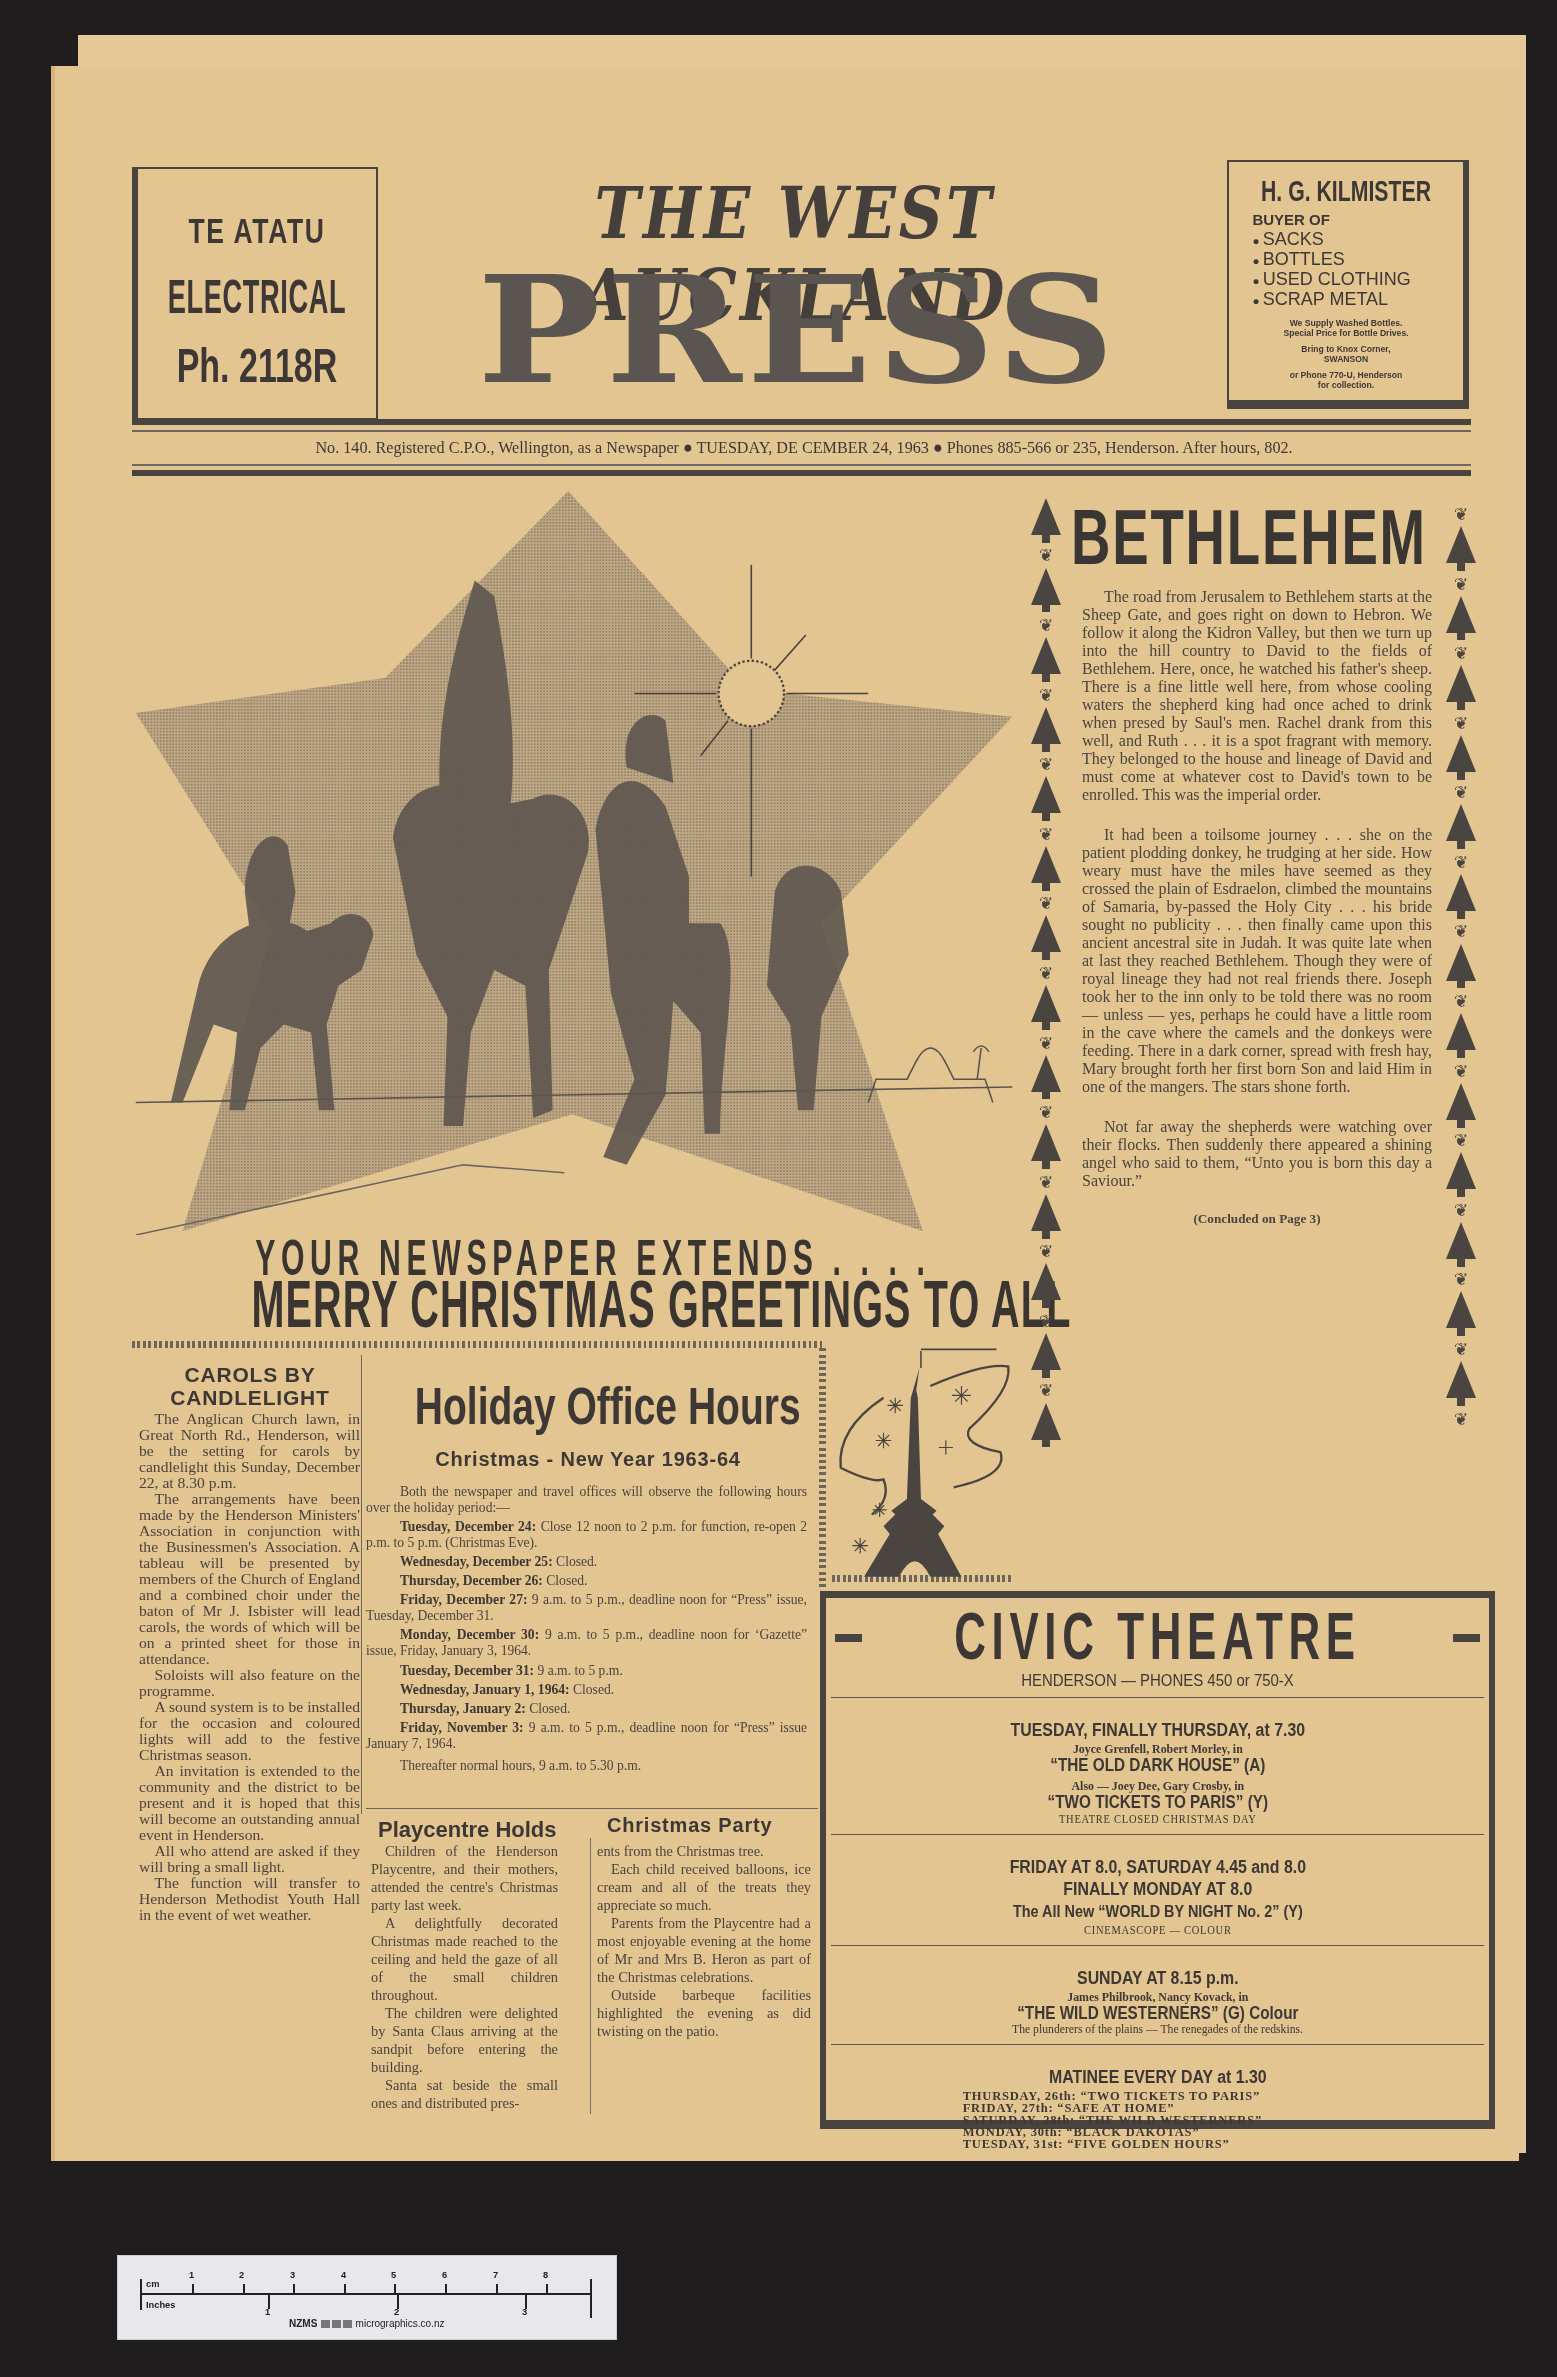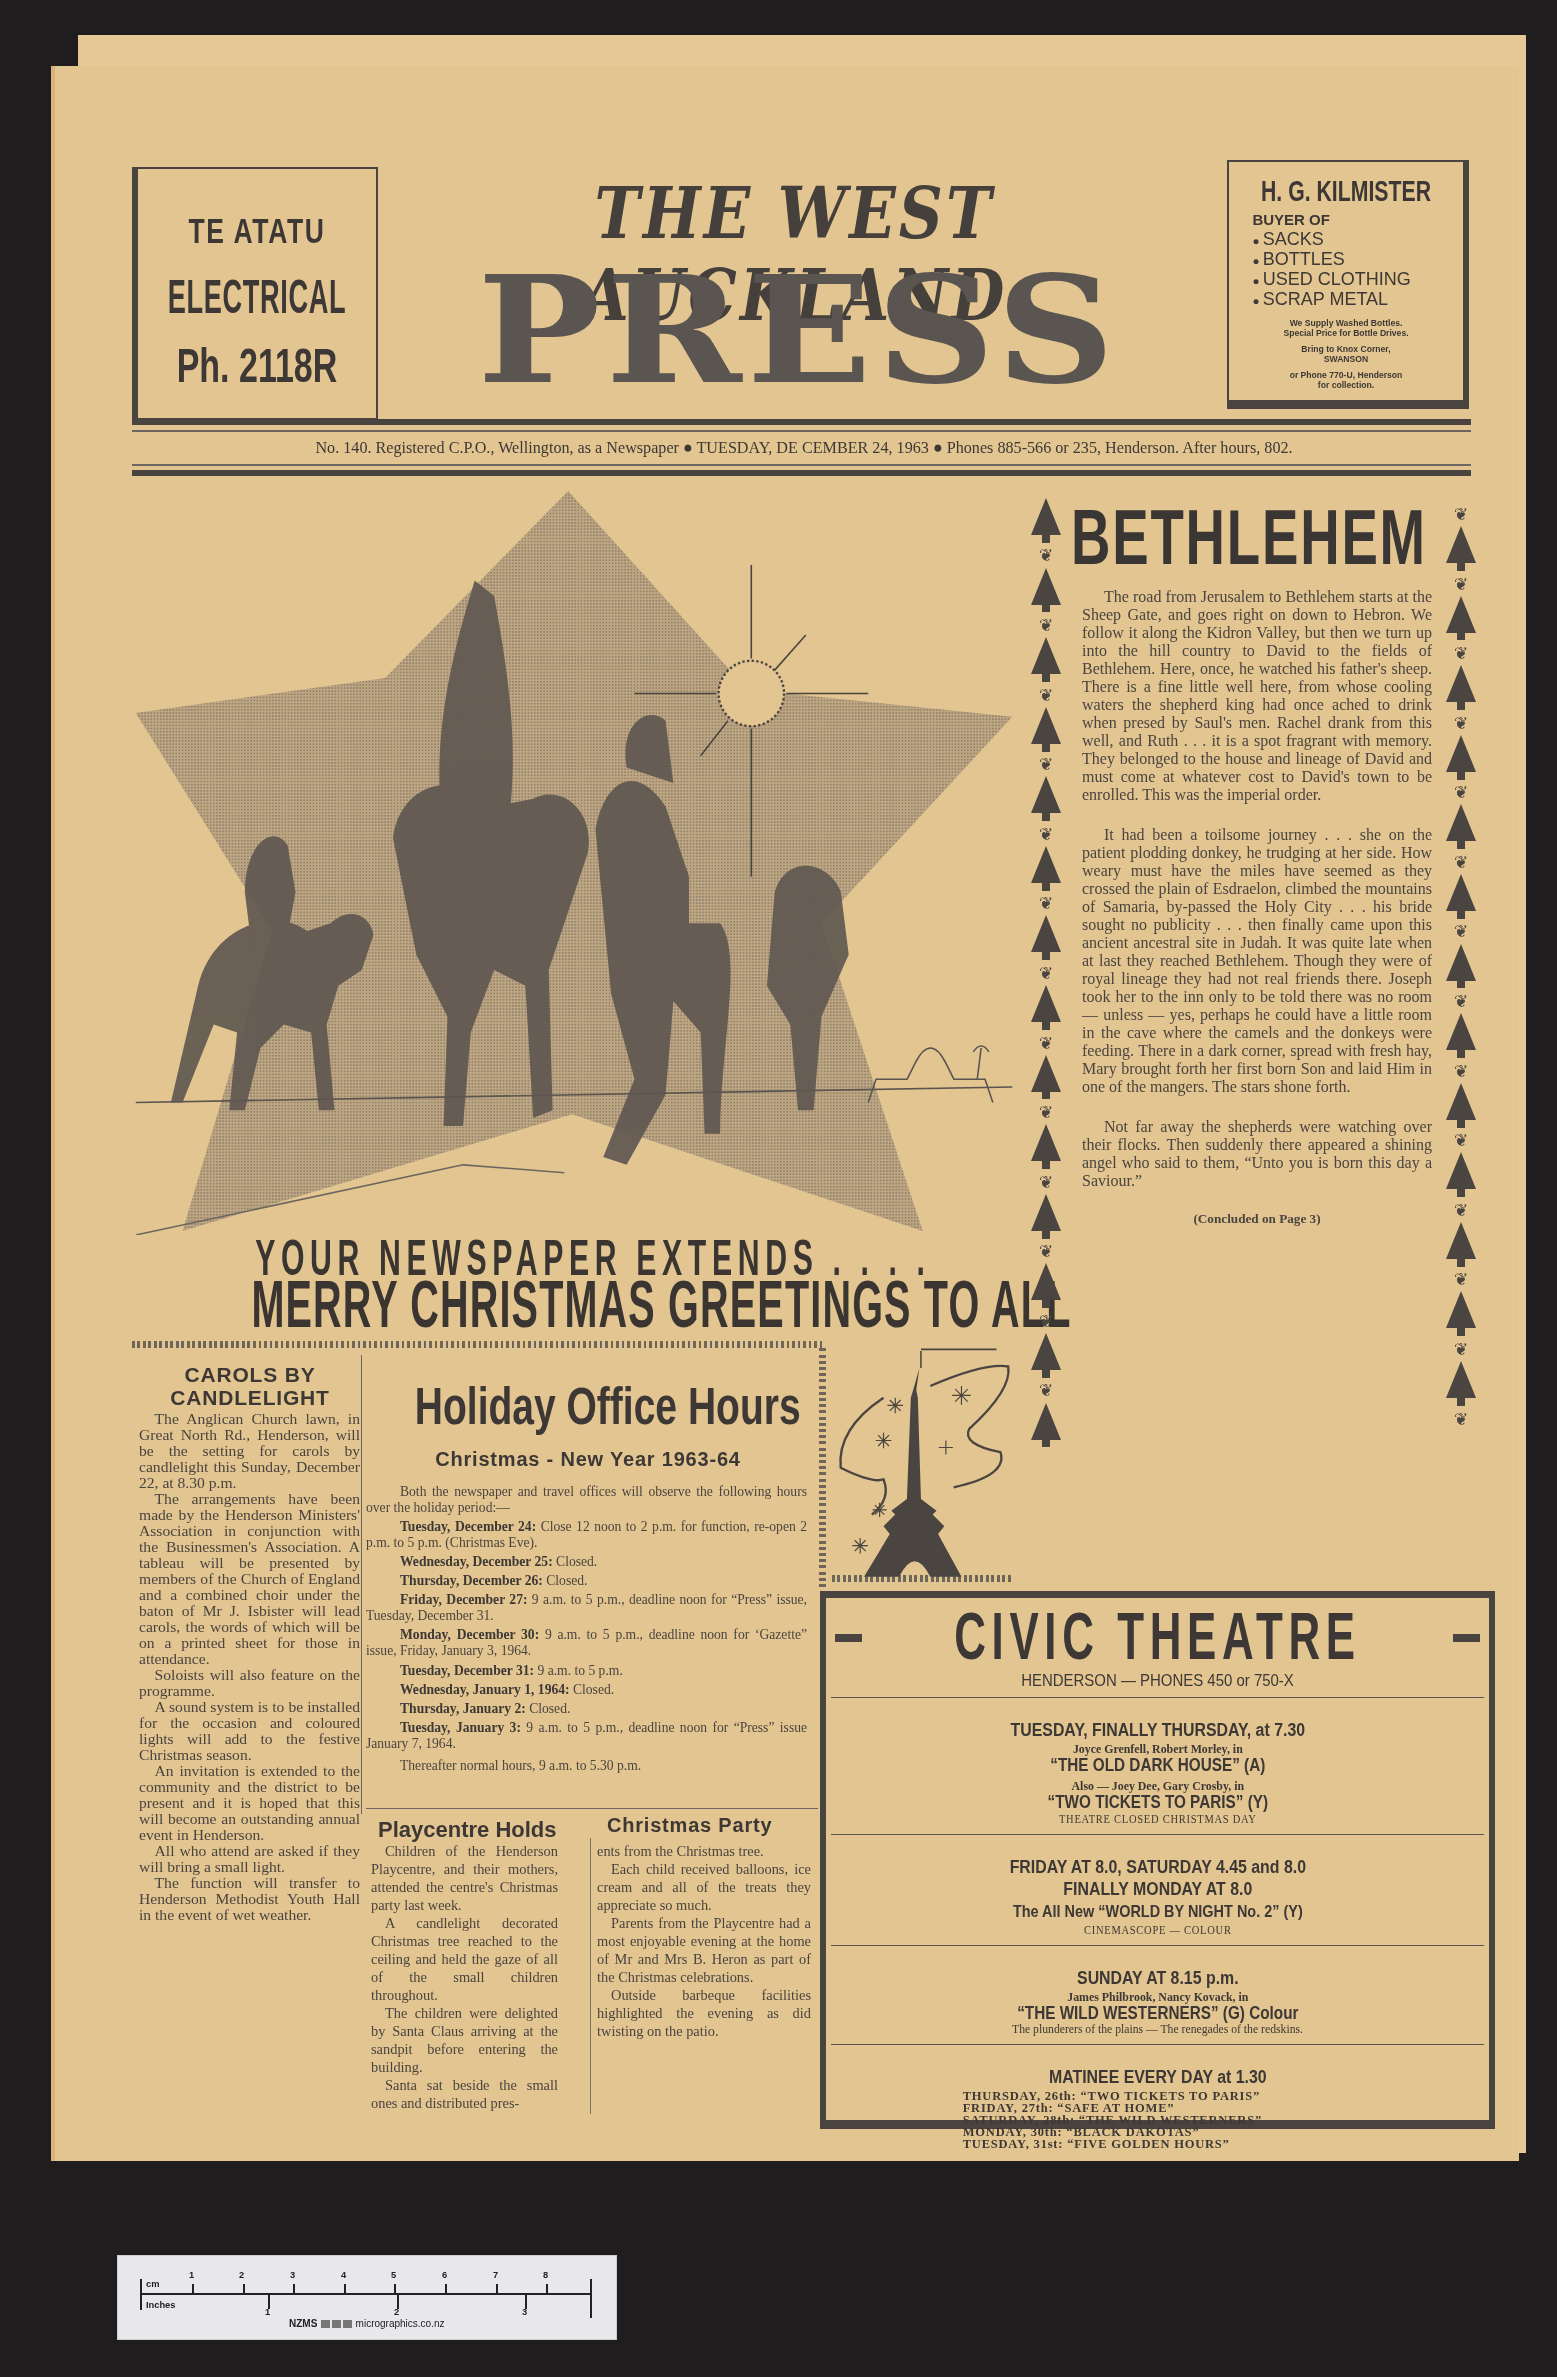--- a/index.html
+++ b/index.html
@@ -301,30 +301,30 @@
 <div class="hoh-body">
   <p>Both the newspaper and travel offices will observe the following hours over the holiday period:—</p>
   <p><b>Tuesday, December 24:</b><span> Close 12 noon to 2 p.m. for function, re-open 2 p.m. to 5 p.m. (Christmas Eve).</span></p>
   <p><b>Wednesday, December 25:</b><span> Closed.</span></p>
   <p><b>Thursday, December 26:</b><span> Closed.</span></p>
   <p><b>Friday, December 27:</b><span> 9 a.m. to 5 p.m., deadline noon for “Press” issue, Tuesday, December 31.</span></p>
   <p><b>Monday, December 30:</b><span> 9 a.m. to 5 p.m., deadline noon for ‘Gazette” issue, Friday, January 3, 1964.</span></p>
   <p><b>Tuesday, December 31:</b><span> 9 a.m. to 5 p.m.</span></p>
   <p><b>Wednesday, January 1, 1964:</b><span> Closed.</span></p>
   <p><b>Thursday, January 2:</b><span> Closed.</span></p>
-  <p><b>Tuesday, January 3:</b><span> 9 a.m. to 5 p.m., deadline noon for “Press” issue January 7, 1964.</span></p>
+  <p><b>Friday, November 3:</b><span> 9 a.m. to 5 p.m., deadline noon for “Press” issue January 7, 1964.</span></p>
   <p style="margin-top:6.2px">Thereafter normal hours, 9 a.m. to 5.30 p.m.</p>
 </div>
 <div class="rule-thin" style="left:366px; top:1808px; width:452px; height:0.8px;"></div>
 
 <div class="play-title1 ink">Playcentre Holds</div>
 <div class="play-title2 ink">Christmas Party</div>
 <div class="play-col" style="left:371px">
   <p>Children of the Henderson Playcentre, and their mothers, attended the centre's Christmas party last week.</p>
-  <p>A candlelight decorated Christmas tree reached to the ceiling and held the gaze of all of the small children throughout.</p>
+  <p>A delightfully decorated Christmas made reached to the ceiling and held the gaze of all of the small children throughout.</p>
   <p>The children were delighted by Santa Claus arriving at the sandpit before entering the building.</p>
   <p>Santa sat beside the small ones and distributed pres-</p>
 </div>
 <div class="play-divider"></div>
 <div class="play-col" style="left:597px; width:214px">
   <p style="text-indent:0">ents from the Christmas tree.</p>
   <p>Each child received balloons, ice cream and all of the treats they appreciate so much.</p>
   <p>Parents from the Playcentre had a most enjoyable evening at the home of Mr and Mrs B. Heron as part of the Christmas celebrations.</p>
   <p>Outside barbeque facilities highlighted the evening as did twisting on the patio.</p>
 </div>

